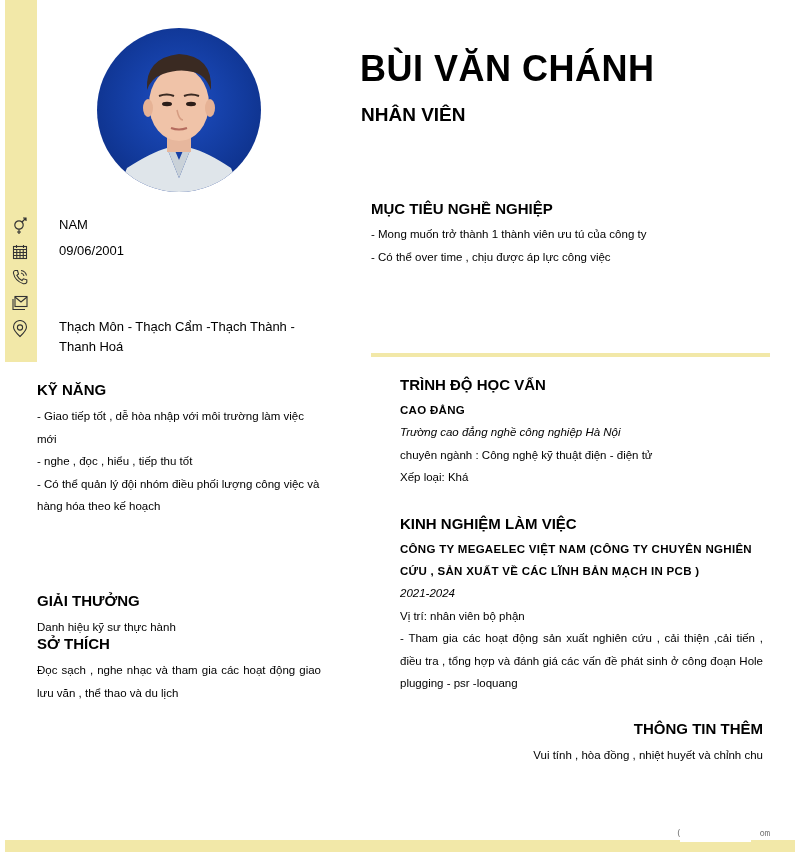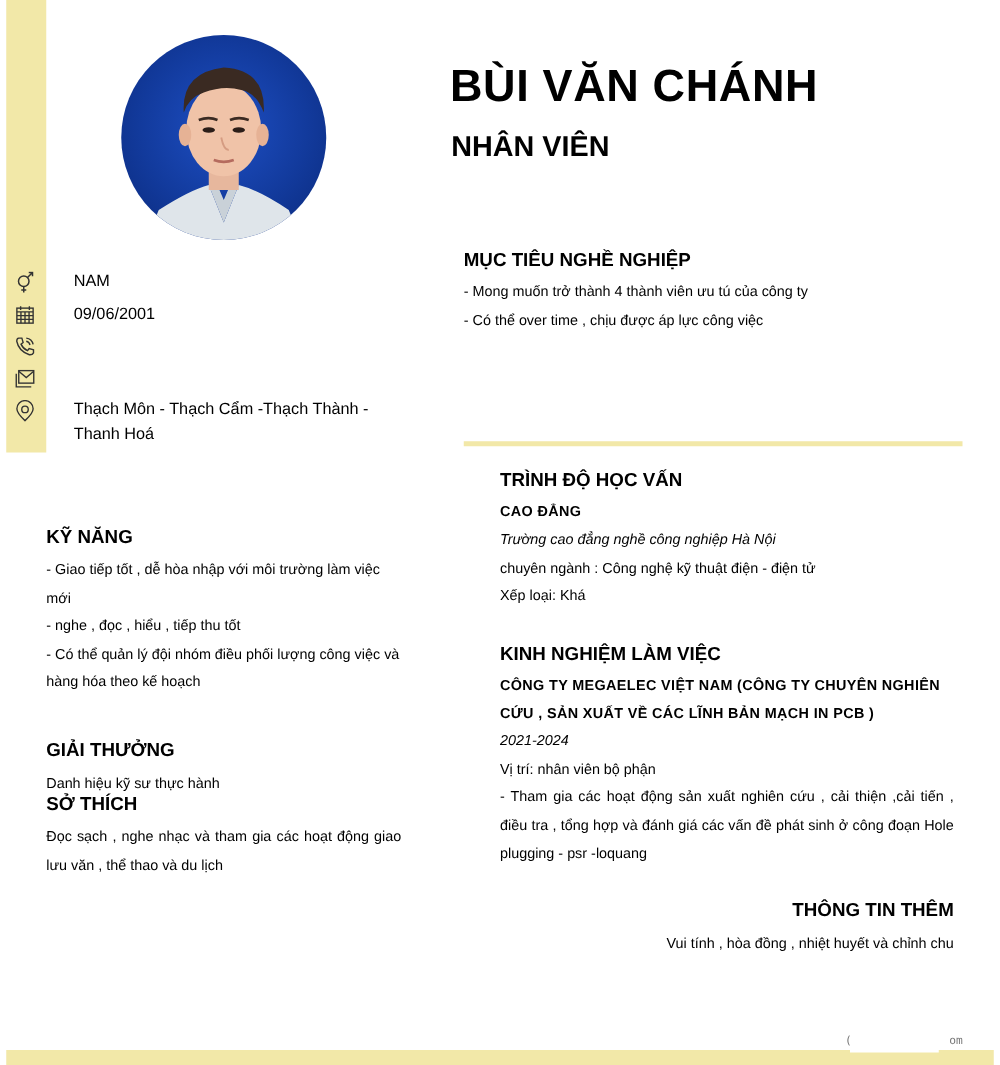--- a/index.html
+++ b/index.html
@@ -14,21 +14,21 @@
   .divider { left: 371px; top: 353px; width: 399px; height: 4px; background: #f2e8a8; }
 
   .avatar {
     left: 97px; top: 28px; width: 164px; height: 164px; border-radius: 50%;
     background: radial-gradient(circle at 50% 45%, #1e4fc4 0%, #123a9c 55%, #0a2878 100%);
     overflow: hidden;
   }
   .avatar svg { width: 100%; height: 100%; display: block; }
 
   .name { left: 360px; top: 48px; font-size: 36px; font-weight: bold; letter-spacing: 0.5px; }
-  .role { left: 361px; top: 104px; font-size: 23px; font-weight: bold; }
+  .role { left: 361px; top: 104px; font-size: 19px; font-weight: bold; }
 
   .icon { left: 11px; width: 18px; height: 18px; }
   .icon svg { width: 18px; height: 18px; display: block; }
 
   .info { left: 59px; font-size: 13px; line-height: 20px; }
   .info.addr { width: 270px; }
 
   .h2 { font-size: 15px; font-weight: bold; }
   .p { font-size: 11.5px; line-height: 22.5px; }
   .p.just { text-align: justify; }
@@ -116,26 +116,26 @@
 </div>
 
 <div class="abs info" style="top:215px">NAM</div>
 <div class="abs info" style="top:241px">09/06/2001</div>
 <div class="abs info" style="top:267px"></div>
 <div class="abs info" style="top:293px"></div>
 <div class="abs info addr" style="top:317px">Thạch Môn -  Thạch Cẩm -Thạch Thành - Thanh Hoá</div>
 
 <div class="abs" style="left:371px; top:200px; width:400px;">
   <div class="h2" style="margin-bottom:6px;">MỤC TIÊU NGHỀ NGHIỆP</div>
-  <div class="p">- Mong muốn trở thành 4 thành viên ưu tú của công ty</div>
+  <div class="p">- Mong muốn trở thành 1 thành viên ưu tú của công ty</div>
   <div class="p">- Có thể over time , chịu được áp lực  công việc</div>
 </div>
 
 <div class="abs col-left" style="top:381px;">
-  <div class="h2" style="margin-bottom:7px;margin-top:40px;">KỸ NĂNG</div>
+  <div class="h2" style="margin-bottom:7px;">KỸ NĂNG</div>
   <div class="p">- Giao tiếp tốt , dễ hòa nhập với  môi trường làm việc mới</div>
   <div class="p">- nghe , đọc , hiểu , tiếp thu tốt</div>
   <div class="p">- Có thể quản lý đội nhóm điều phối lượng công việc và hàng hóa theo kế hoạch</div>
 </div>
 
 <div class="abs col-left" style="top:592px;">
   <div class="h2" style="margin-bottom:7px;">GIẢI THƯỞNG</div>
   <div class="p">Danh hiệu kỹ sư thực hành</div>
 </div>
 

